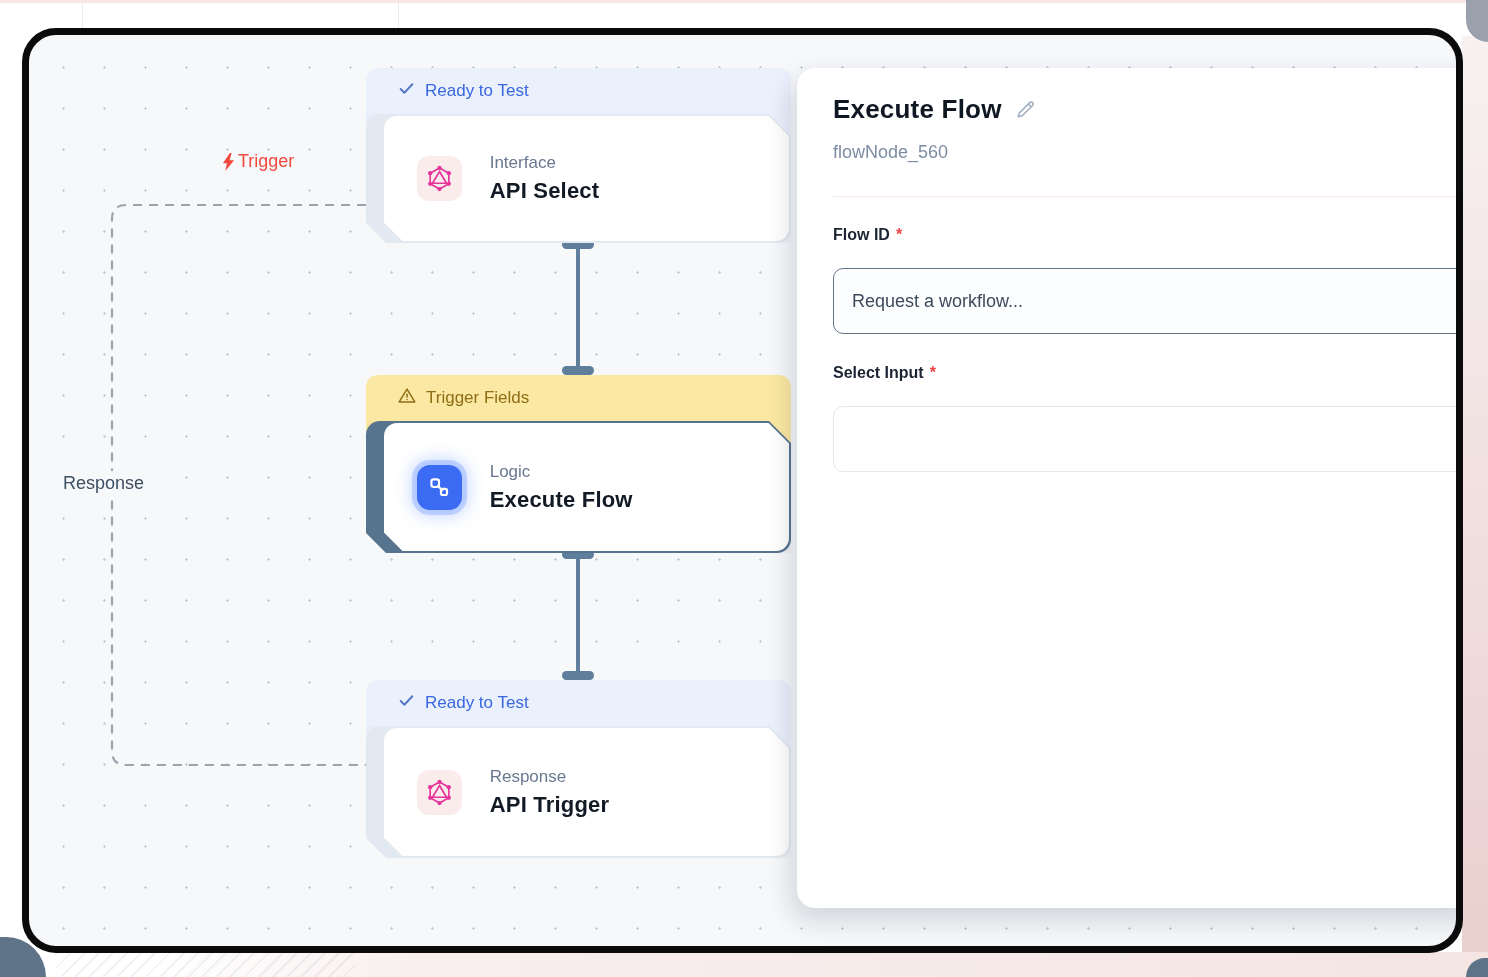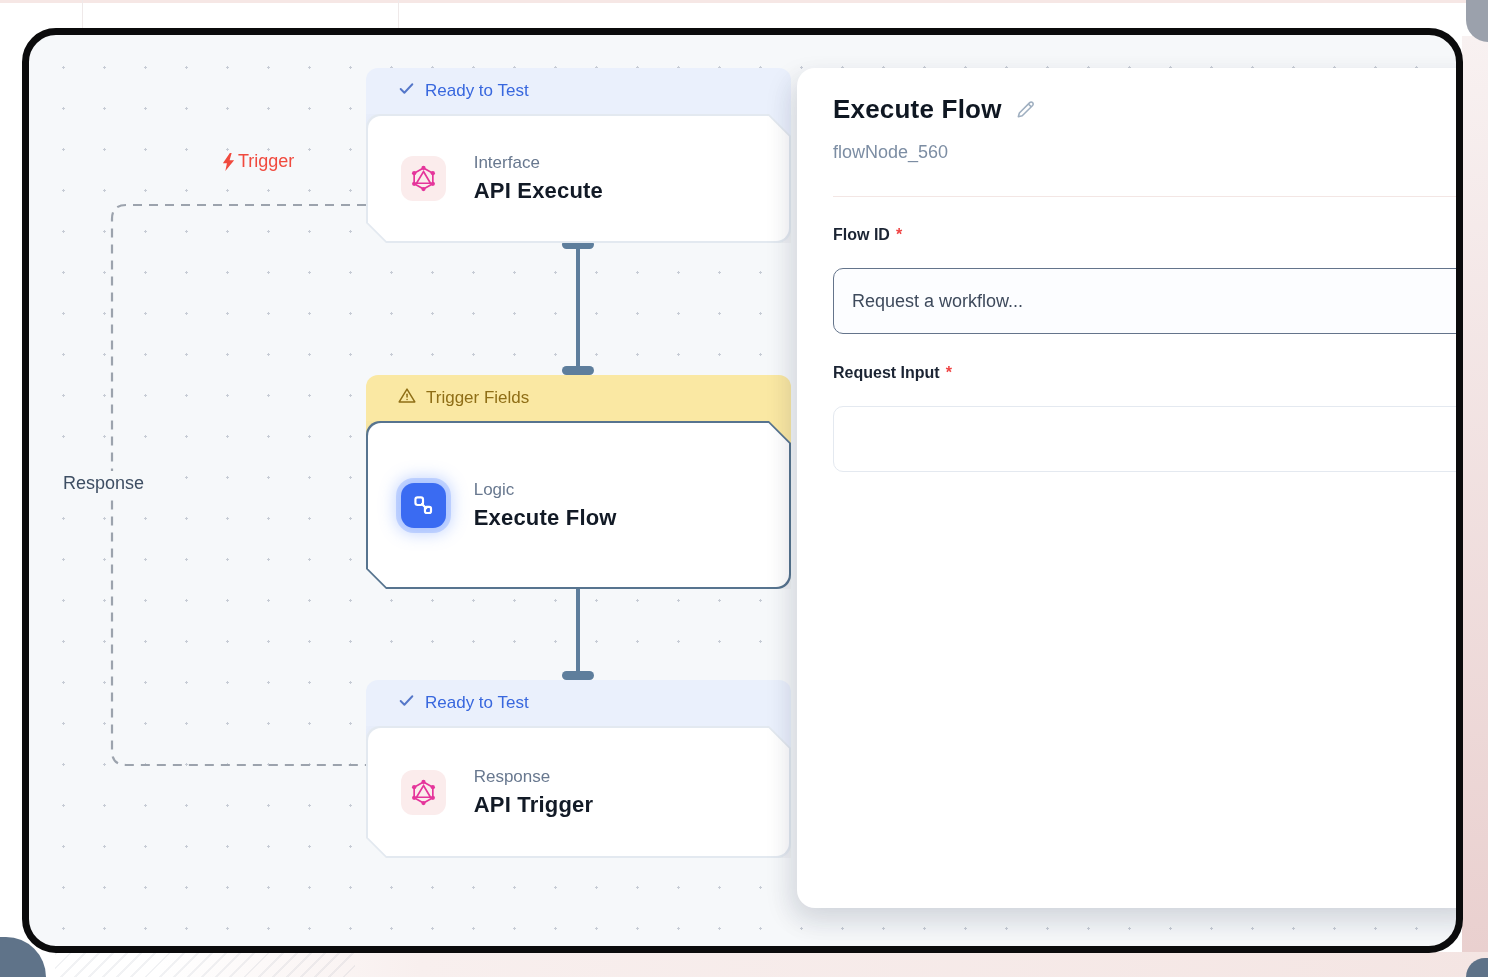--- a/index.html
+++ b/index.html
@@ -45,31 +45,31 @@
   .badge .btxt { font-size:17px; font-weight:500; line-height:22px; }
   .badge.ready .btxt { color:#3867de; }
   .badge.warning .btxt { color:#8f6e16; }
   .card-shell { position:absolute; left:0; right:0; top:46px; height:129px; z-index:2;
     border-radius:14px; filter:drop-shadow(0 6px 10px rgba(25,35,60,.07));
     clip-path:polygon(0 0, calc(100% - 22px) 0, 100% 22px, 100% 100%, 20px 100%, 0 calc(100% - 20px)); }
   .card-shell.plain { background:#e3e9f0; }
   .card-shell.selected { background:#57748f; }
   .card-inner { position:absolute; inset:1.7px; background:#ffffff; border-radius:13px;
     clip-path:polygon(0 0, calc(100% - 21px) 0, 100% 21px, 100% 100%, 19px 100%, 0 calc(100% - 19px));
-    display:flex; align-items:center; padding-left:33px; gap:28px; }
+    display:flex; align-items:center; padding-left:33px; gap:28px;margin-left:16px; }
   .nicon { width:45px; height:45px; border-radius:12px; display:flex; align-items:center; justify-content:center; flex:0 0 auto; }
   .nicon.pink { background:#fbecec; }
   .nicon.blue { background:#3a6bf2; box-shadow:0 0 0 5px rgba(92,140,255,.28), 0 0 16px 6px rgba(92,140,255,.35); border-radius:13px; }
   .ntext .cat { font-size:17px; color:#68788f; margin-bottom:5px; }
   .ntext .ttl { font-size:22px; font-weight:600; color:#121a26; letter-spacing:.2px; }
 
   
   .node.n1 { top:33px; height:175px; }
   .node.n2 { top:340px; height:178px; }
-  .node.n2 .card-shell { height:168px; }
+  .node.n2 .card-shell { height:132px; }
   .node.n3 { top:645px; height:178px; }
   .node.n3 .card-shell { height:132px; }
 
   
   .conn { position:absolute; z-index:1; }
   .conn .line { position:absolute; left:547px; width:4px; background:#5e7e9c; }
   .conn .cap { position:absolute; left:533px; width:32px; height:9px; border-radius:4.5px; background:#5e7e9c; }
   .connA .line { top:208px; height:130px; }
   .connA .cap.t { top:205px; } .connA .cap.b { top:331px; }
   .connB .line { top:518px; height:127px; }
@@ -154,21 +154,21 @@
                   <circle cx="20.3" cy="7.3" r="1.9"></circle>
                 <circle cx="20.3" cy="16.7" r="1.9"></circle>
                   <circle cx="12" cy="21.4" r="1.9"></circle>
                 <circle cx="3.7" cy="16.7" r="1.9"></circle>
                   <circle cx="3.7" cy="7.3" r="1.9"></circle>
               </g>
             </svg>
           </div>
           <div class="ntext">
             <div class="cat">Interface</div>
-            <div class="ttl">API Execute</div>
+            <div class="ttl">API Select</div>
           </div>
         </div>
       </div>
     </div>
 
     <div class="node n2">
       <div class="badge warning">
         <svg width="18" height="17" viewBox="0 0 18 16">
           <path d="M9 1.6 L16.8 14.4 H1.2 Z" fill="none" stroke="#8f6e16" stroke-width="1.5" stroke-linejoin="round"></path>
           <rect x="8.3" y="6" width="1.5" height="4.2" rx="0.7" fill="#8f6e16"></rect>
@@ -240,21 +240,21 @@
       <div class="p-divider"></div>
 
       <div class="f-label l1">
         <span>Flow ID</span><span class="req">*</span>
       </div>
       <div class="select-box" role="combobox">
         <span>Request a workflow...</span>
       </div>
 
       <div class="f-label l2">
-        <span>Request Input</span><span class="req">*</span>
+        <span>Select Input</span><span class="req">*</span>
       </div>
       <div class="input-wrap">
         <input type="text" value="" style="">
 
       </div>
     </div>
 
   </div>
 </div>
 

